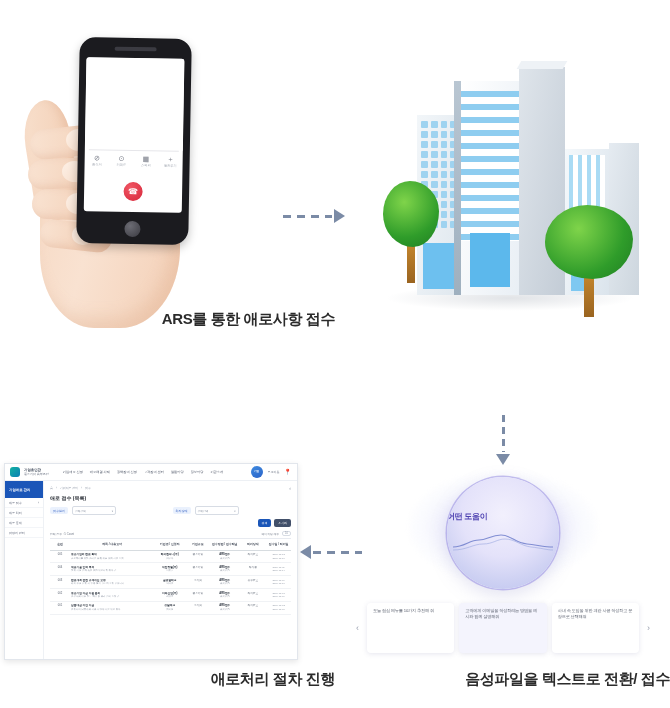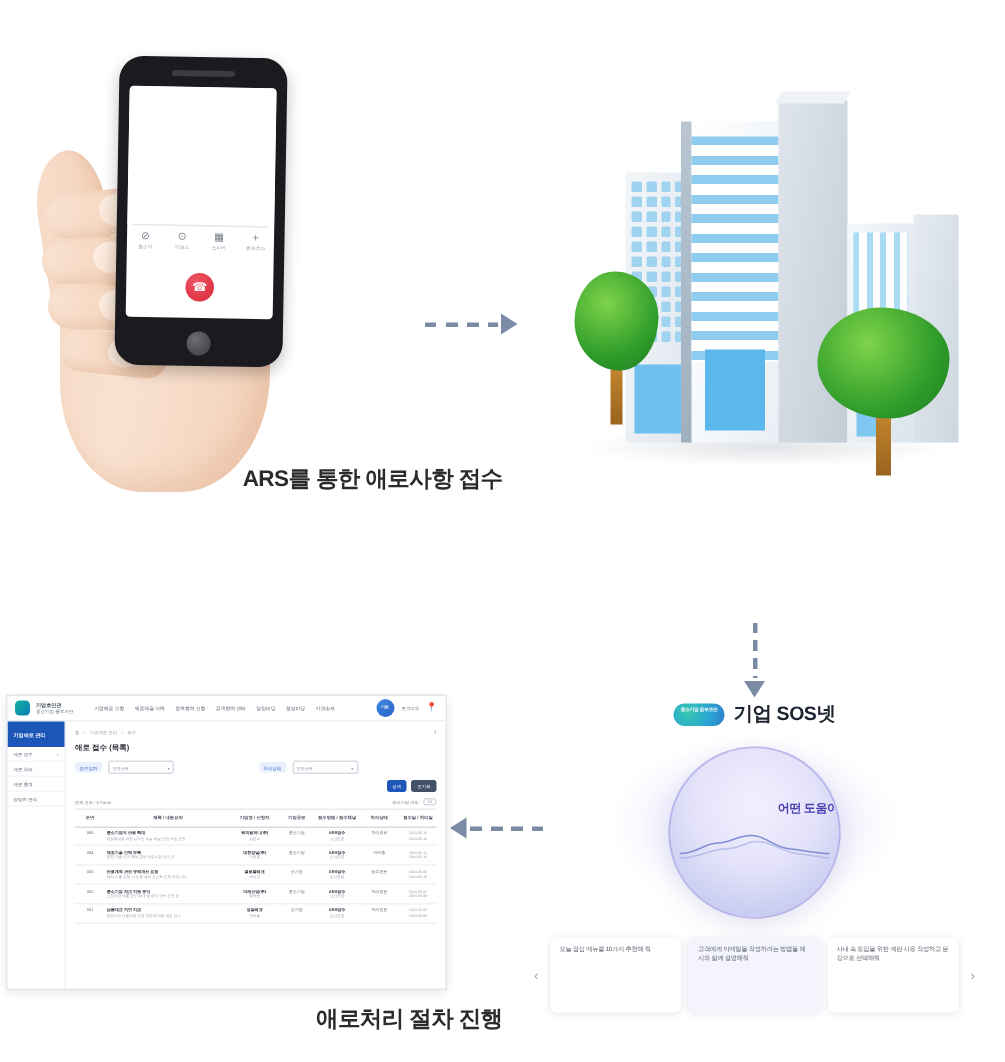--- a/index.html
+++ b/index.html
@@ -290,21 +290,21 @@
     filter:blur(2px);
   }
   .orb{
     position:absolute;left:50%;top:10px;transform:translateX(-50%);
     width:112px;height:112px;border-radius:50%;
     background:radial-gradient(circle at 50% 34%,#f2f0fd 0%,#e4e2fa 45%,#cfd2f3 70%,#b9c0ee 100%);
     box-shadow:0 0 0 1.5px rgba(150,140,225,.55),0 6px 18px rgba(140,140,200,.25);
     overflow:hidden;
   }
   .orb-label{
-    position:absolute;left:0;top:34px;width:100%;text-align:right;
+    position:absolute;left:0;top:34px;width:100%;text-align:left;
     font-size:8px;font-weight:bold;color:#4b3fb0;letter-spacing:-.3px;
   }
   .orb-wave{
     position:absolute;left:6px;top:54px;width:100px;height:22px;
   }
   .cards{
     position:absolute;left:0;top:136px;width:100%;
     display:flex;align-items:flex-start;justify-content:center;gap:5px;
   }
   .scard{
@@ -675,26 +675,20 @@
         </div>
       </div>
     </div>
 
     <div class="caption" style="top:215px;left:-35px;width:370px;">애로처리 절차 진행</div>
   </div>
 
   <div class="cell" id="panel-sosnet">
     <div class="sos">
 
-      <div class="sos-head">
-        <div class="sos-badge">
-          <span class="b-text">중소기업 옴부즈만</span>
-        </div>
-        <div class="sos-title">기업 SOS넷</div>
-      </div>
 
       <div class="orb-wrap">
         <div class="orb-glow"></div>
         <div class="orb">
           <div class="orb-label">어떤 도움이</div>
           <svg class="orb-wave" viewBox="0 0 100 22">
             <path d="M0 16 C12 16 16 9 26 9 C34 9 38 4 48 4 C58 4 62 12 74 13 C84 14 92 16 100 16" fill="none" stroke="#6f7ecb" stroke-width="1.1" opacity=".85"></path>
             <path d="M0 19 C14 19 20 13 30 13 C40 13 44 8 52 8 C62 8 68 15 78 16 C88 17 94 19 100 19" fill="none" stroke="#9aa6df" stroke-width="1" opacity=".6"></path>
           </svg>
         </div>
@@ -702,15 +696,16 @@
         <div class="cards">
           <span class="carousel-btn">‹</span>
           <div class="scard">오늘 점심 메뉴를 10가지 추천해 줘</div>
           <div class="scard mid">고객에게 이메일을 작성하려는 방법을 예시와 함께 설명해줘</div>
           <div class="scard">사내 속 도입을 위한 계란 사용 작성하고 문장으로 선택해줘</div>
           <span class="carousel-btn">›</span>
         </div>
       </div>
     </div>
 
+    <div class="caption" style="top:215px;">음성파일을 텍스트로 전환/ 접수</div>
   </div>
 
 </div>
 
 </body></html>

